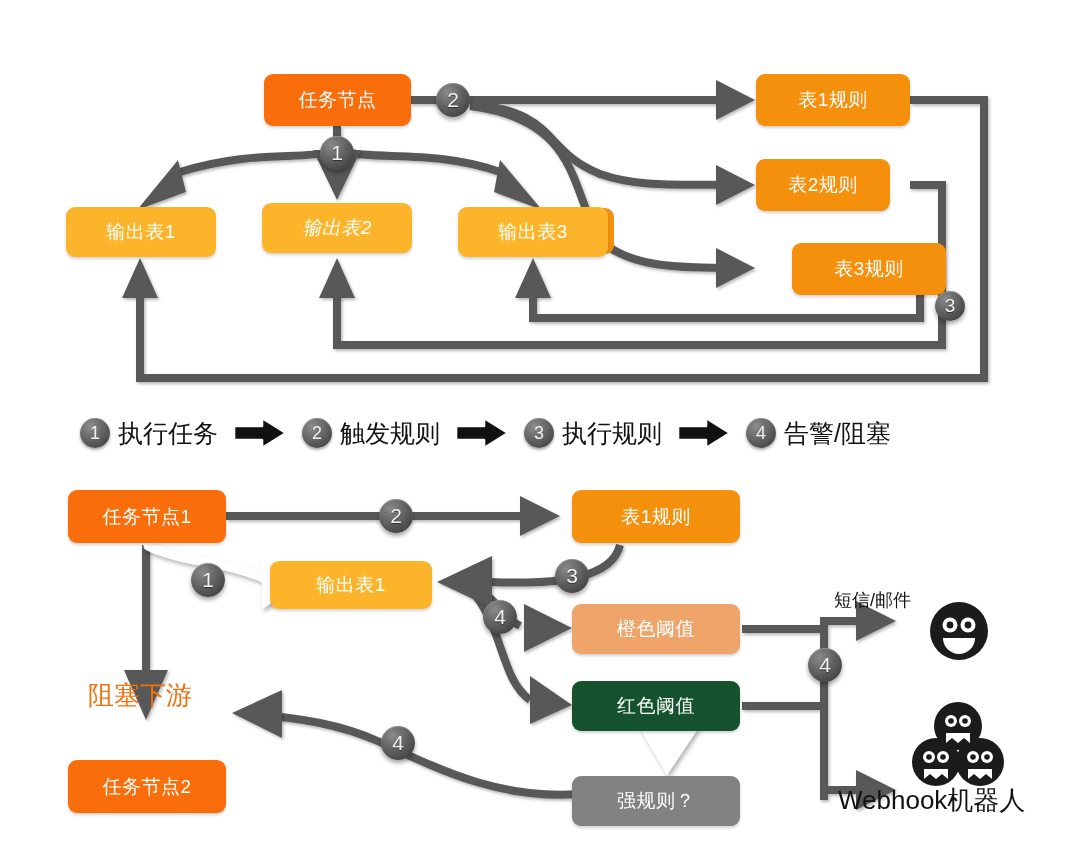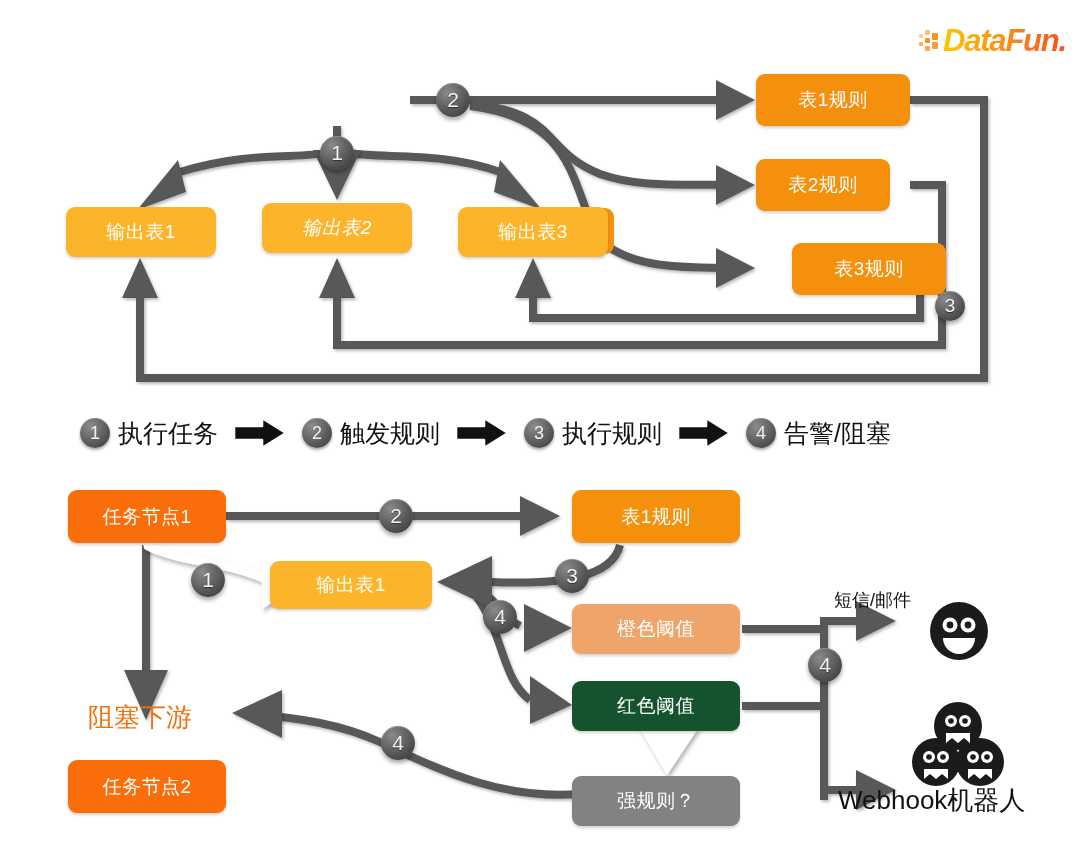--- a/index.html
+++ b/index.html
@@ -34,32 +34,20 @@
   #logo .word{font-size:31px;font-weight:bold;font-style:italic;letter-spacing:-1.2px;
      background:linear-gradient(90deg,#fdc800 0%,#fba70a 28%,#f8811c 62%,#f4511e 100%);
      -webkit-background-clip:text;background-clip:text;color:transparent;}
   .lbl{position:absolute;z-index:8;white-space:nowrap;}
 </style>
 </head>
 <body>
 
 <div id="stage">
 
-  <div id="logo">
-    <span class="dots">
-      <i style="left:0;top:4px;width:4px;height:4px;opacity:.45"></i>
-      <i style="left:0;top:12px;width:4px;height:4px;opacity:.7"></i>
-      <i style="left:6px;top:0px;width:5px;height:5px;opacity:.6"></i>
-      <i style="left:6px;top:8px;width:5px;height:5px;"></i>
-      <i style="left:6px;top:16px;width:5px;height:5px;opacity:.8"></i>
-      <i style="left:13px;top:3px;width:6px;height:7px;"></i>
-      <i style="left:13px;top:12px;width:6px;height:7px;opacity:.9"></i>
-    </span>
-    <span class="word">DataFun.</span>
-  </div>
 
   <svg class="layer" viewBox="0 0 1080 863">
     <defs>
       <marker id="ah" markerWidth="7" markerHeight="7" refX="2.6" refY="3.5" orient="auto">
         <path d="M0,0 L6.6,3.5 L0,7 Z" fill="#595959"></path>
       </marker>
       <filter id="sh" x="-30%" y="-30%" width="170%" height="170%">
         <feDropShadow dx="1.5" dy="2" stdDeviation="1.6" flood-color="#000" flood-opacity="0.28"></feDropShadow>
       </filter>
       <filter id="shw" x="-40%" y="-40%" width="190%" height="190%">
@@ -94,20 +82,23 @@
       <polygon points="533,258 515,298 551,298"></polygon>
     </g>
 
     <g stroke="#595959" fill="none" stroke-width="8" filter="url(#sh)">
       <path d="M910,100 L984,100 L984,378 L140,378 L140,296"></path>
       <path d="M910,185 L942,185 L942,345 L337,345 L337,296"></path>
       <path d="M910,268 L920,268 L920,318 L533,318 L533,296"></path>
     </g>
   </svg>
 
+  <div class="node" style="left:264px;top:74px;width:147px;height:52px;background:#F96D0A;">
+    <span>任务节点</span>
+  </div>
 
   <div style="position:absolute;left:540px;top:208px;width:74px;height:46px;background:#F5900C;border-radius:9px;z-index:4;"></div>
 
   <div class="node" style="left:66px;top:207px;width:150px;height:50px;background:#FCB52B;">
     <span>输出表1</span>
   </div>
   <div class="node" style="left:262px;top:203px;width:150px;height:50px;background:#FCB52B;font-style:italic;">
     <span>输出表2</span>
   </div>
   <div class="node" style="left:458px;top:207px;width:150px;height:50px;background:#FCB52B;">
@@ -230,21 +221,21 @@
   </div>
 
   <div class="node" style="left:572px;top:769px;width:168px;height:50px;background:#828282;margin-top:7px;">
     <span>强规则？</span>
   </div>
 
   <div class="node" style="left:68px;top:760px;width:158px;height:53px;background:#F96D0A;">
     <span>任务节点2</span>
   </div>
 
-  <div class="lbl" style="left:88px;top:678px;font-size:26px;color:#F2700E;margin-top:22px;">
+  <div class="lbl" style="left:88px;top:678px;font-size:26px;color:#F2700E;">
     <span>阻塞下游</span>
   </div>
 
   <div class="lbl" style="left:834px;top:588px;font-size:18px;color:#121212;">
     <span>短信/邮件</span>
   </div>
   <div style="position:absolute;left:928px;top:600px;width:62px;height:62px;z-index:9;">
     <svg viewBox="0 0 62 62" width="62" height="62">
       <circle cx="31" cy="31" r="29" fill="#1b1b1b"></circle>
       <circle cx="22" cy="25" r="7.5" fill="#fff"></circle>

